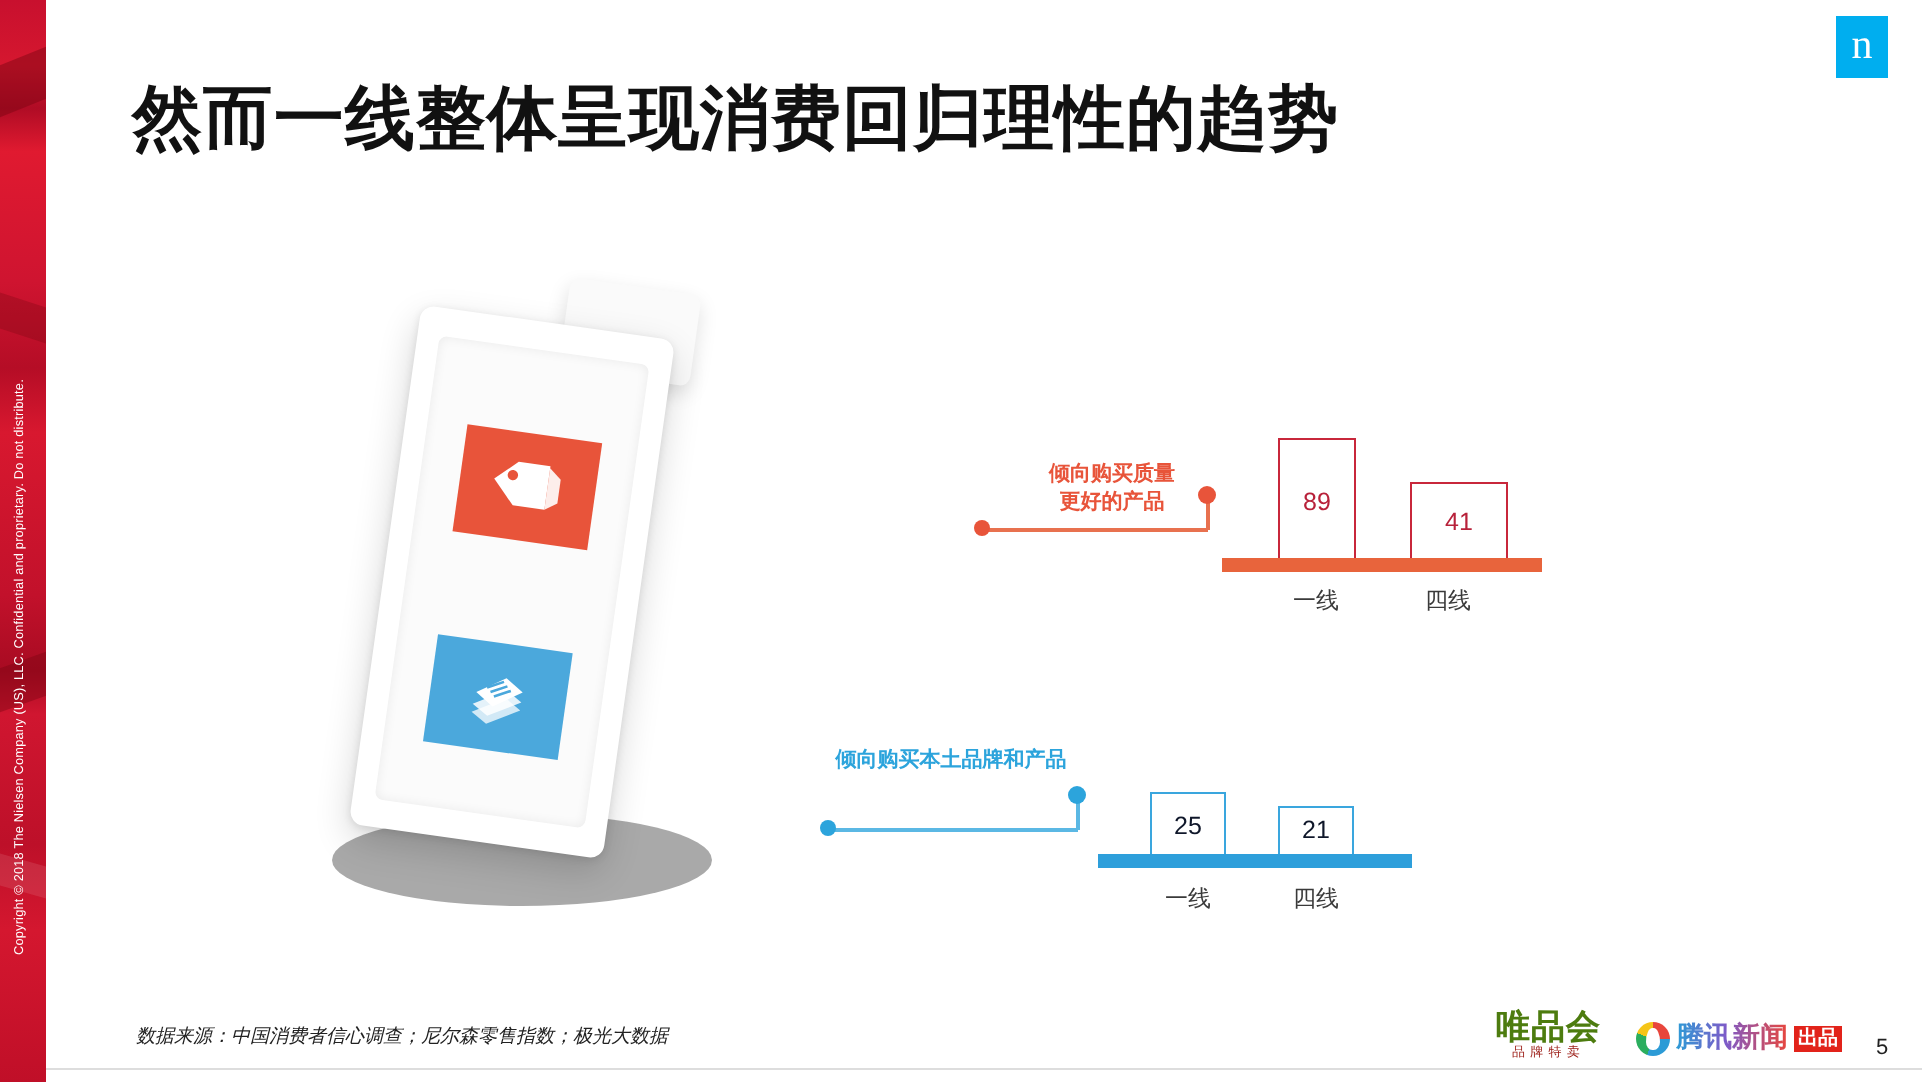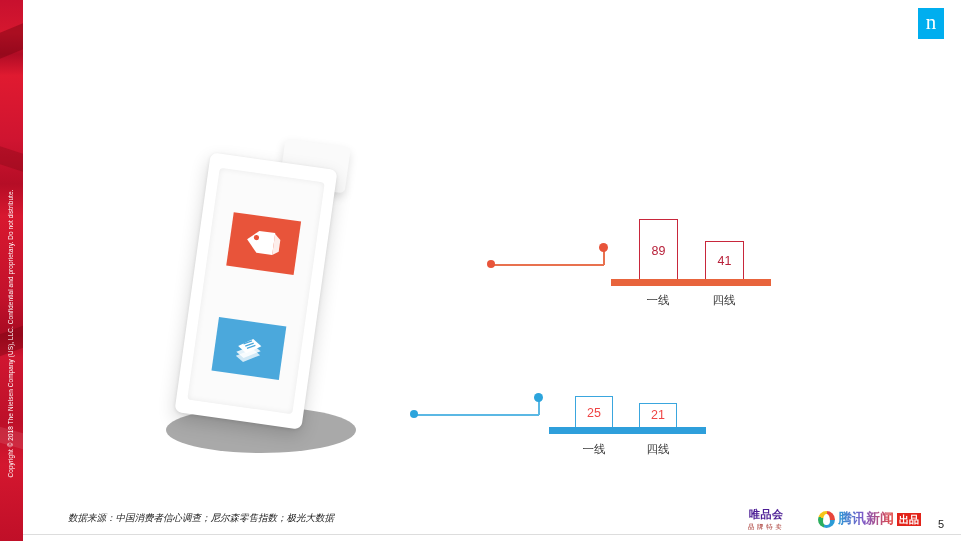--- a/index.html
+++ b/index.html
@@ -188,21 +188,21 @@
   .bar.red  { border: 1.4px solid #C8273B; border-bottom: none; }
   .bar.blue { border: 1.4px solid #3AA6DE; border-bottom: none; }
   .bar-value {
     position: absolute;
     width: 100%;
     text-align: center;
     font-size: 12.5px;
     white-space: nowrap;
   }
   .bar-value.red  { color: #B8213A; }
-  .bar-value.blue { color: #ef4444; }
+  .bar-value.blue { color: #0f172a; }
   .baseline { position: absolute; }
   .baseline.red  { background: #E8643C; }
   .baseline.blue { background: #2E9FDB; }
   .cat-label {
     position: absolute;
     font-size: 11.5px;
     color: #3a3a3a;
     text-align: center;
     white-space: nowrap;
   }
@@ -225,23 +225,23 @@
     white-space: nowrap;
     font-style: italic;
   }
   .logo-vip {
     position: absolute;
     left: 748px;
     top: 506px;
     text-align: center;
   }
   .logo-vip .main {
-    font-size: 11px;
+    font-size: 17px;
     font-weight: bold;
-    color: #4c1d95;
+    color: #4d7c0f;
     letter-spacing: .5px;
     line-height: 16px;
   }
   .logo-vip .sub {
     font-size: 6.5px;
     color: #9b1b14;
     letter-spacing: 2.6px;
     line-height: 9px;
   }
   .logo-tx {
@@ -302,20 +302,21 @@
   <div class="ribbon">
     <div class="ribbon-facet f1"></div>
     <div class="ribbon-facet f2"></div>
     <div class="ribbon-facet f3"></div>
     <div class="ribbon-facet f4"></div>
   </div>
   <div class="ribbon-text">Copyright © 2018 The Nielsen Company (US), LLC. Confidential and proprietary. Do not distribute.</div>
 
   <div class="nielsen-logo">n</div>
 
+  <div class="title">然而一线整体呈现消费回归理性的趋势</div>
 
   <div class="bottle-wrap">
     <div class="bottle-shadow"></div>
     <div class="bottle-cap"></div>
     <div class="bottle-body">
       <div class="bottle-inner">
         <div class="icon-tile tile-tag">
           <svg width="40" height="30" viewBox="0 0 40 30" aria-hidden="true">
             <path d="M3 13 L14 3 L30 3 L30 25 L14 25 Z" fill="#ffffff"></path>
             <circle cx="12" cy="10" r="2.6" fill="#E8543A"></circle>
@@ -327,39 +328,46 @@
             <path d="M6 26 L14 31 L30 22 L22 17 Z" fill="#ffffff" opacity=".75"></path>
             <path d="M6 22 L14 27 L30 18 L22 13 Z" fill="#ffffff" opacity=".85"></path>
             <path d="M7 16 L16 22 L30 13 L21 7 Z" fill="#ffffff"></path>
             <path d="M12 13 L20 9 M14 15 L22 11 M16 17 L24 13" stroke="#4BA8DC" stroke-width="1.3"></path>
           </svg>
         </div>
       </div>
     </div>
   </div>
 
+  <div class="callout-label red" style="left:508px; top:230px; width:96px;">
+    <div>倾向购买质量</div>
+    <div>更好的产品</div>
+  </div>
   <div class="conn">
     <div class="conn-h red-line" style="left:491px; top:264px; width:113px;"></div>
     <div class="conn-v red-line" style="left:603px; top:248px; height:17px;"></div>
     <div class="conn-dot red-dot" style="left:487px; top:260px; width:8px; height:8px;"></div>
     <div class="conn-dot red-dot" style="left:599px; top:243px; width:9px; height:9px;"></div>
   </div>
 
   <div class="chart">
     <div class="bar red" style="left:639px; top:219px; width:39px; height:61px;">
       <div class="bar-value red" style="top:24px;">89</div>
     </div>
-    <div class="bar red" style="left:705px; top:241px; width:39px; height:39px;">
+    <div class="bar red" style="left:705px; top:241px; width:49px; height:39px;">
       <div class="bar-value red" style="top:12px;">41</div>
     </div>
     <div class="baseline red" style="left:611px; top:279px; width:160px; height:7px;"></div>
     <div class="cat-label" style="left:628px; top:293px; width:60px;">一线</div>
     <div class="cat-label" style="left:694px; top:293px; width:60px;">四线</div>
   </div>
 
+  <div class="callout-label blue" style="left:398px; top:373px; width:155px;">
+    <div>倾向购买本土品牌和产品</div>
+  </div>
   <div class="conn">
     <div class="conn-h blue-line" style="left:414px; top:414px; width:125px;"></div>
     <div class="conn-v blue-line" style="left:538px; top:398px; height:17px;"></div>
     <div class="conn-dot blue-dot" style="left:410px; top:410px; width:8px; height:8px;"></div>
     <div class="conn-dot blue-dot" style="left:534px; top:393px; width:9px; height:9px;"></div>
   </div>
 
   <div class="chart">
     <div class="bar blue" style="left:575px; top:396px; width:38px; height:32px;">
       <div class="bar-value blue" style="top:9px;">25</div>

